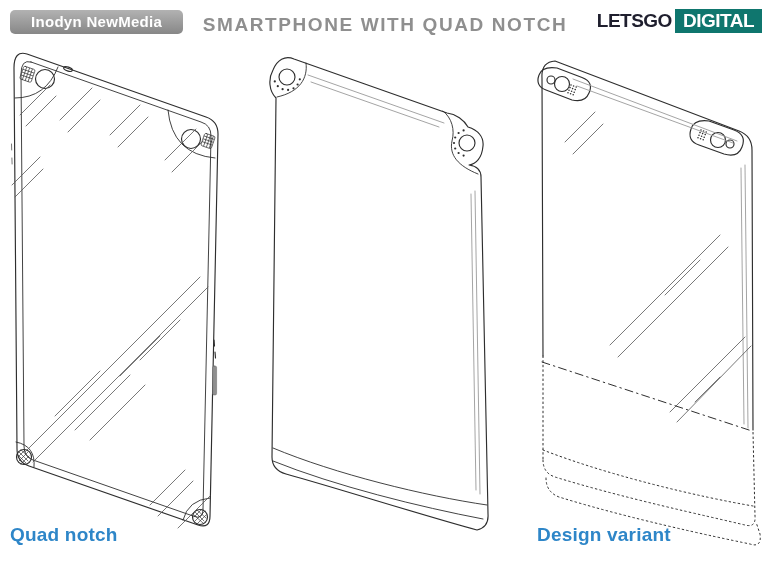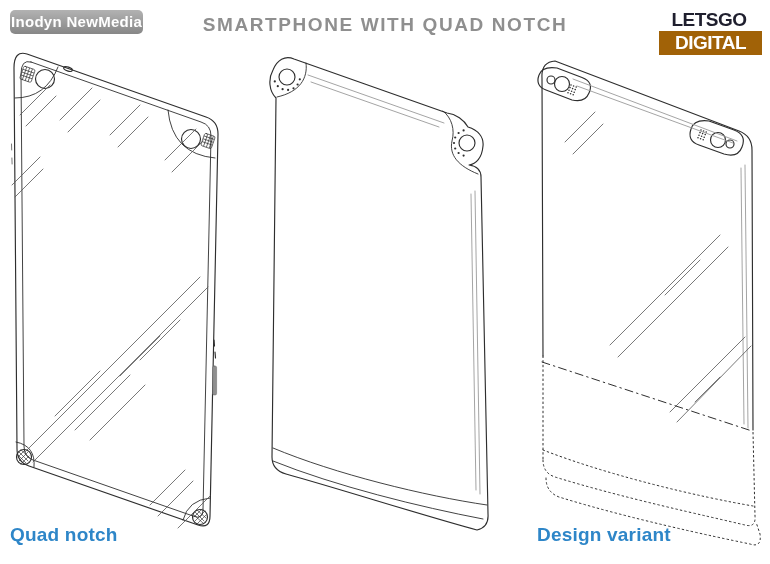--- a/index.html
+++ b/index.html
@@ -2,30 +2,30 @@
 <html><head>
 <meta charset="utf-8">
 <style>
   html,body{margin:0;padding:0;background:#fff;}
   .canvas{position:relative;width:770px;height:564px;background:#ffffff;
           font-family:"Liberation Sans",sans-serif;overflow:hidden;}
 
   .badge{position:absolute;left:10px;top:10px;
          background:linear-gradient(#b2b2b2,#878787);
          color:#ffffff;font-weight:bold;font-size:15px;line-height:18px;
-         padding:3px 1px;border-radius:5px;letter-spacing:.3px;}
+         padding:3px 21px;border-radius:5px;letter-spacing:.3px;}
 
   .title{position:absolute;left:50%;top:14px;transform:translateX(-50%);
          color:#8f8f8f;font-weight:bold;font-size:19px;letter-spacing:1.6px;
          white-space:nowrap;}
 
   .logo{position:absolute;right:8px;top:9px;display:flex;align-items:center;
-        font-weight:bold;font-size:19px;letter-spacing:-.5px;flex-direction:column;}
+        font-weight:bold;font-size:19px;letter-spacing:-.5px;}
   .logo-letsgo{color:#1f1f2e;}
-  .logo-digital{background:#a16207;color:#ffffff;padding:1px 16px;margin-left:3px;}
+  .logo-digital{background:#0f766e;color:#ffffff;padding:1px 8px;margin-left:3px;}
 
   .figure{position:absolute;}
   .fig-label{position:absolute;top:524px;color:#2e86c8;font-weight:bold;
              font-size:19px;letter-spacing:.2px;white-space:nowrap;text-align:right;}
 
   
   .ph path,.ph circle,.ph rect,.ph ellipse,.ph line{
       fill:none;stroke:#2e2e2e;stroke-width:1.15;
       stroke-linecap:round;stroke-linejoin:round;}
   .ph .mid{stroke-width:.9;}

